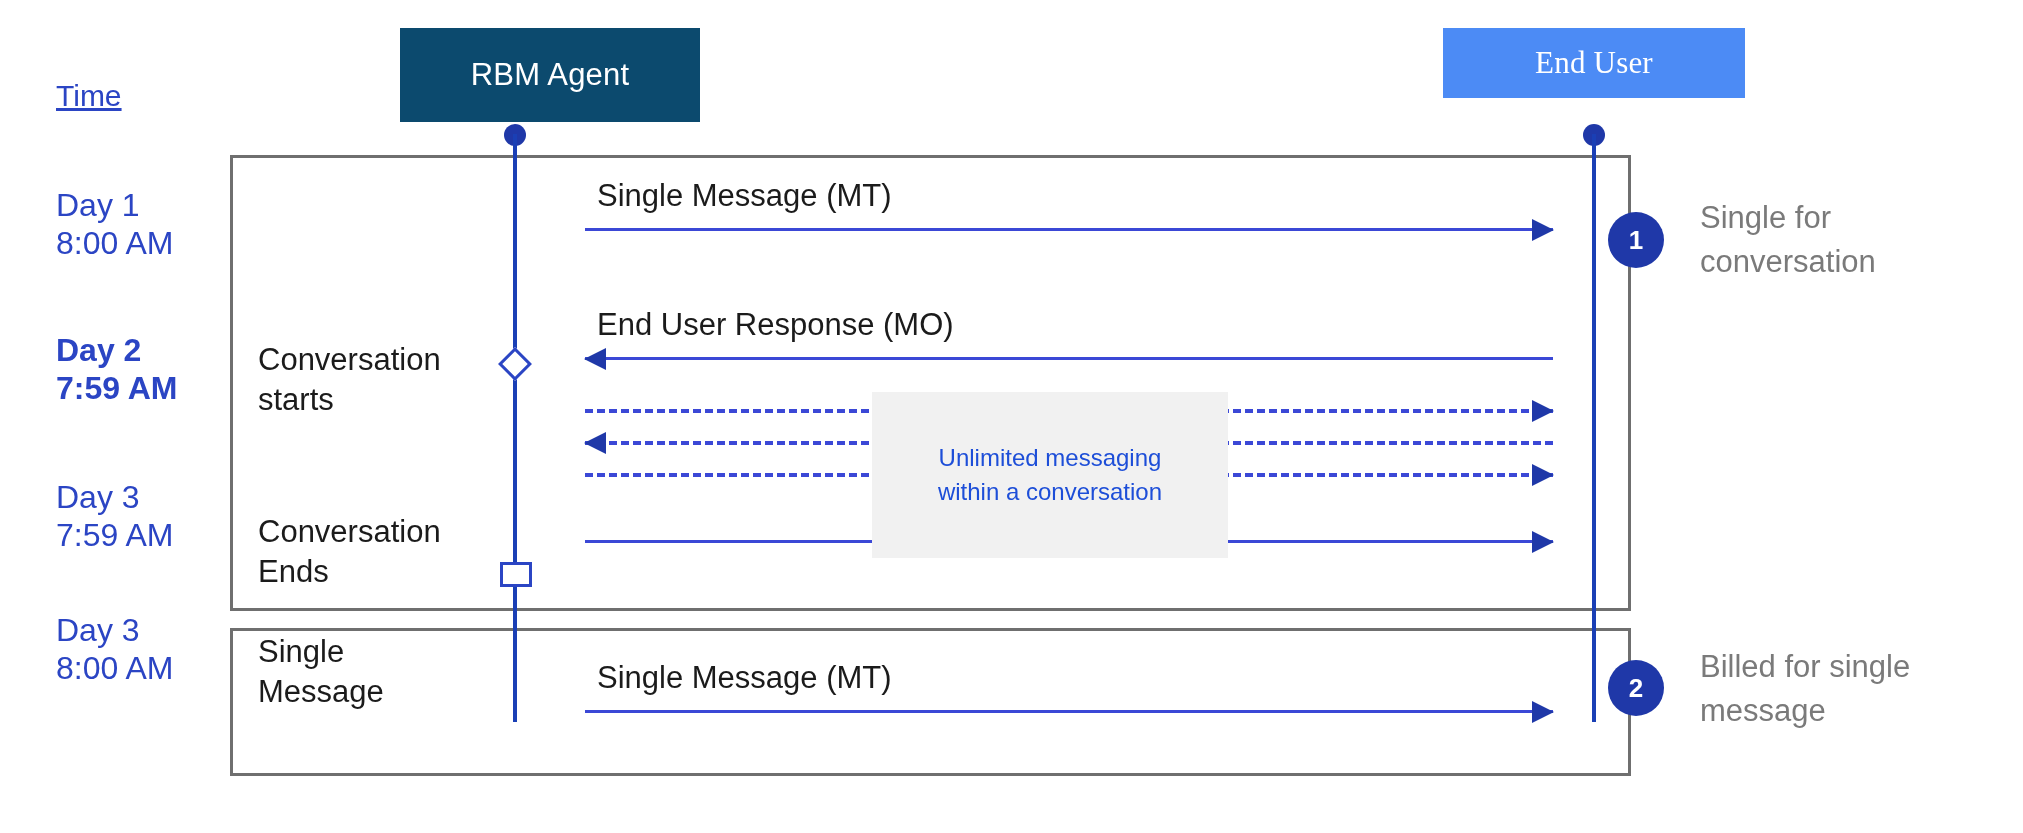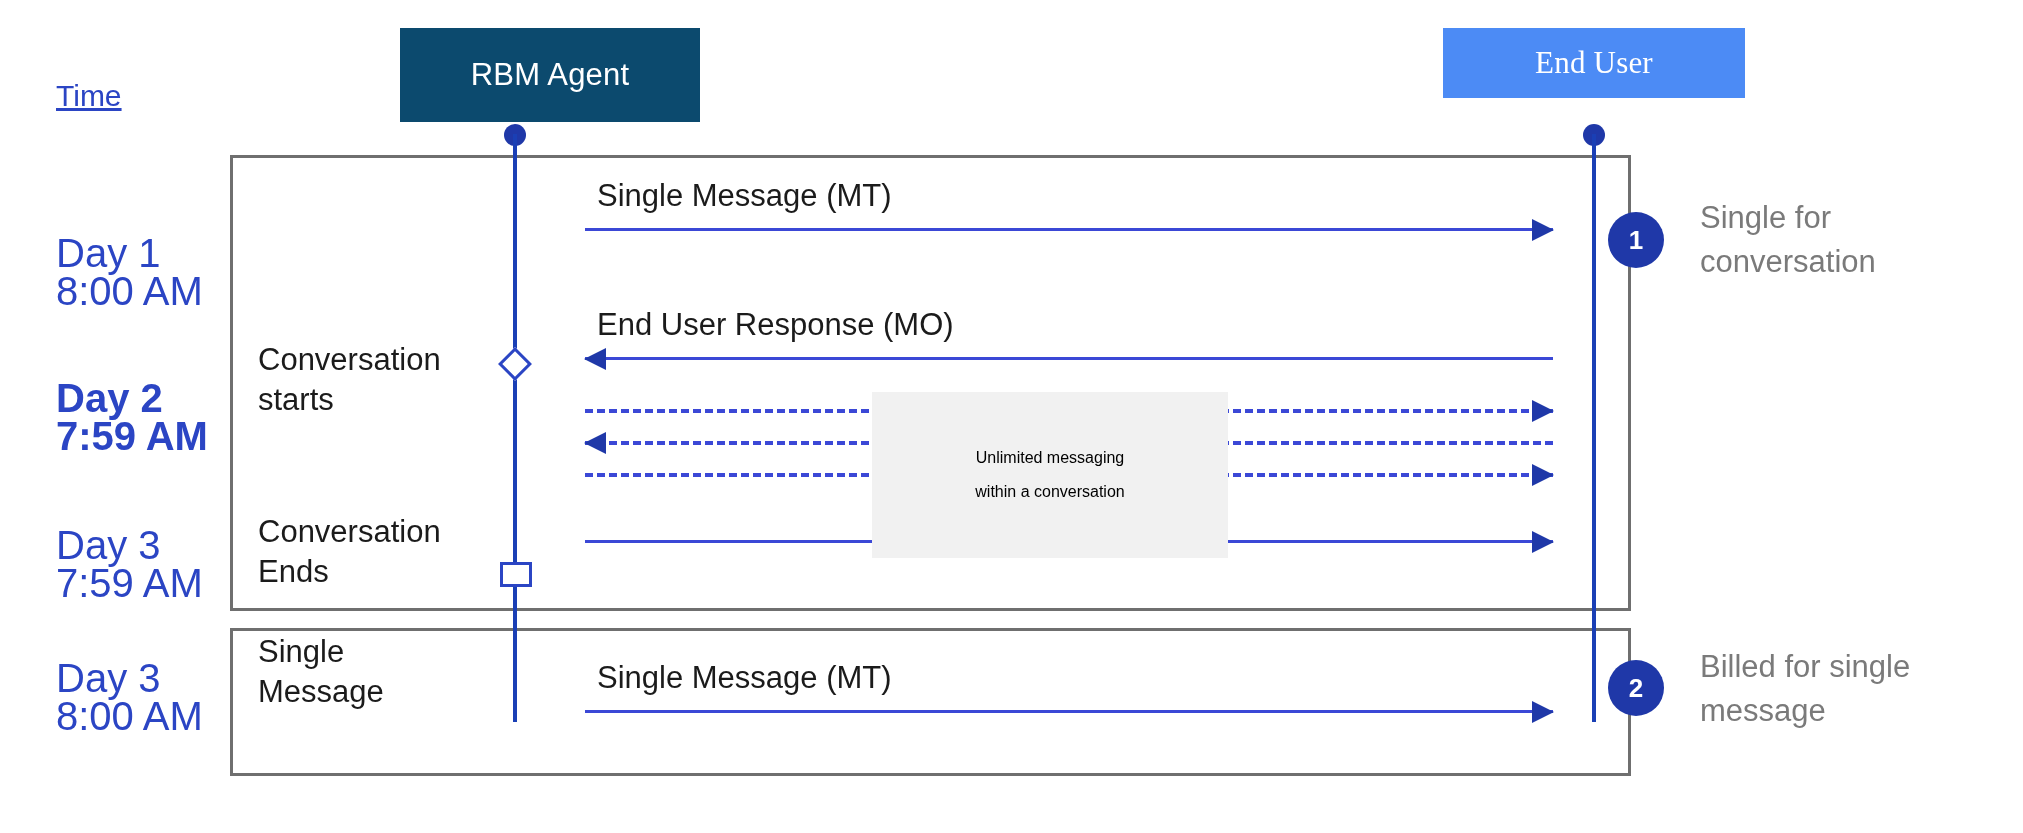--- a/index.html
+++ b/index.html
@@ -79,24 +79,23 @@
     border: 3px solid #6f6f6f;
     background: transparent;
   }
   #frame-conversation { left: 230px; top: 155px; width: 1395px; height: 450px; }
   #frame-single       { left: 230px; top: 628px; width: 1395px; height: 142px; }
 
   
   .time-label {
     position: absolute;
     color: #2b45c4;
-    font-size: 40px;
+    font-size: 32px;
     line-height: 38px;
     white-space: pre-line;
-    margin-top: 48px;
   }
   #time-heading {
     position: absolute;
     left: 56px; top: 79px;
     color: #2b45c4;
     font-size: 30px;
     text-decoration: underline;
   }
   #time-0 { left: 56px; top: 186px; }
   #time-1 { left: 56px; top: 331px; font-weight: bold; }
@@ -167,22 +166,22 @@
   
   #note-unlimited {
     position: absolute;
     left: 872px; top: 392px;
     width: 356px; height: 166px;
     background: #f1f1f1;
     display: flex;
     align-items: center;
     justify-content: center;
     text-align: center;
-    color: #000000;
-    font-size: 16px;
+    color: #1d4ed8;
+    font-size: 24px;
     line-height: 34px;
     white-space: pre-line;
   }
 
   
   .badge {
     position: absolute;
     width: 56px; height: 56px;
     border-radius: 50%;
     background: #1f38a8;

